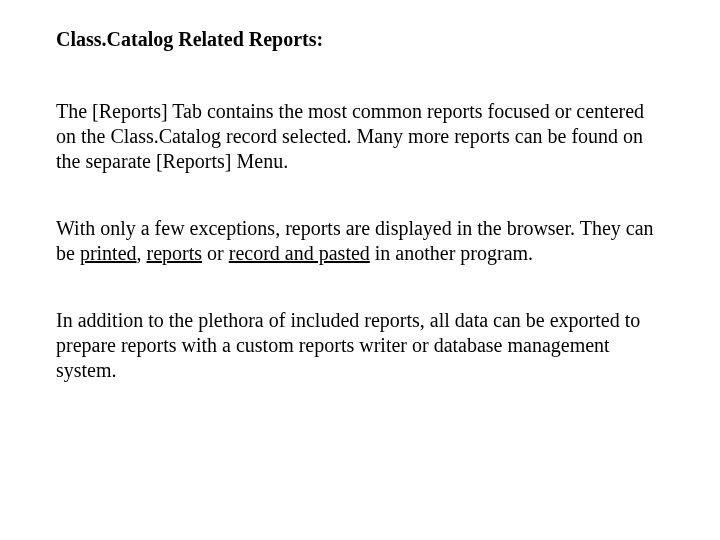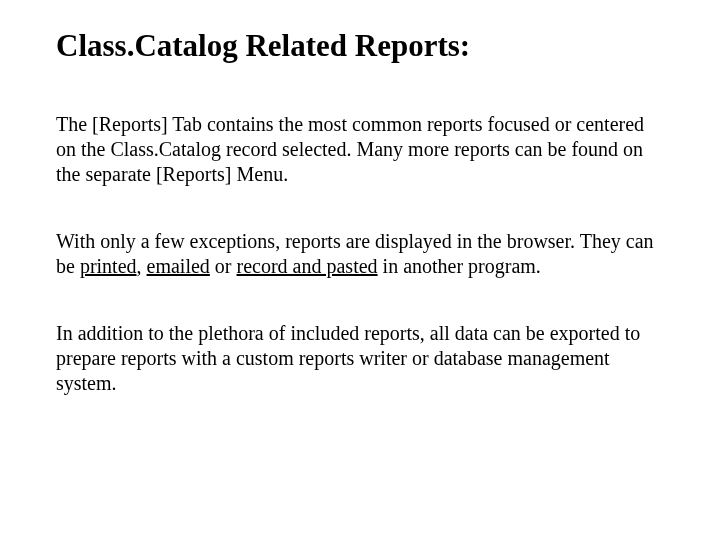--- a/index.html
+++ b/index.html
@@ -10,21 +10,21 @@
     background: #ffffff;
     font-family: "Times New Roman", Times, serif;
     color: #000000;
   }
   .page {
     box-sizing: border-box;
     padding: 28px 56px 28px 56px;
     width: 720px;
   }
   .title {
-    font-size: 31px;
+    font-size: 20px;
     font-weight: bold;
     margin-bottom: 48px;
   }
   .para {
     font-size: 20px;
     line-height: 1.25;
     margin-bottom: 42px;
   }
   .para:last-child {
     margin-bottom: 0;
@@ -36,17 +36,17 @@
 </style>
 </head>
 <body>
 
 <div class="page">
 
   <div class="title">Class.Catalog Related Reports:</div>
 
   <div class="para">The [Reports] Tab contains the most common reports focused or centered on the Class.Catalog record selected.  Many more reports can be found on the separate [Reports] Menu.</div>
 
-  <div class="para"><span>With only a few exceptions, reports are displayed in the browser.  They can be </span><span class="ul">printed</span><span>, </span><span class="ul">emailed</span><span> or </span><span class="ul">record and pasted</span><span> in another program.</span></div>
+  <div class="para"><span>With only a few exceptions, reports are displayed in the browser.  They can be </span><span class="ul">printed</span><span>, </span><span class="ul">reports</span><span> or </span><span class="ul">record and pasted</span><span> in another program.</span></div>
 
   <div class="para">In addition to the plethora of included reports, all data can be exported to prepare reports with a custom reports writer or database management system.</div>
 
 </div>
 
 </body></html>

